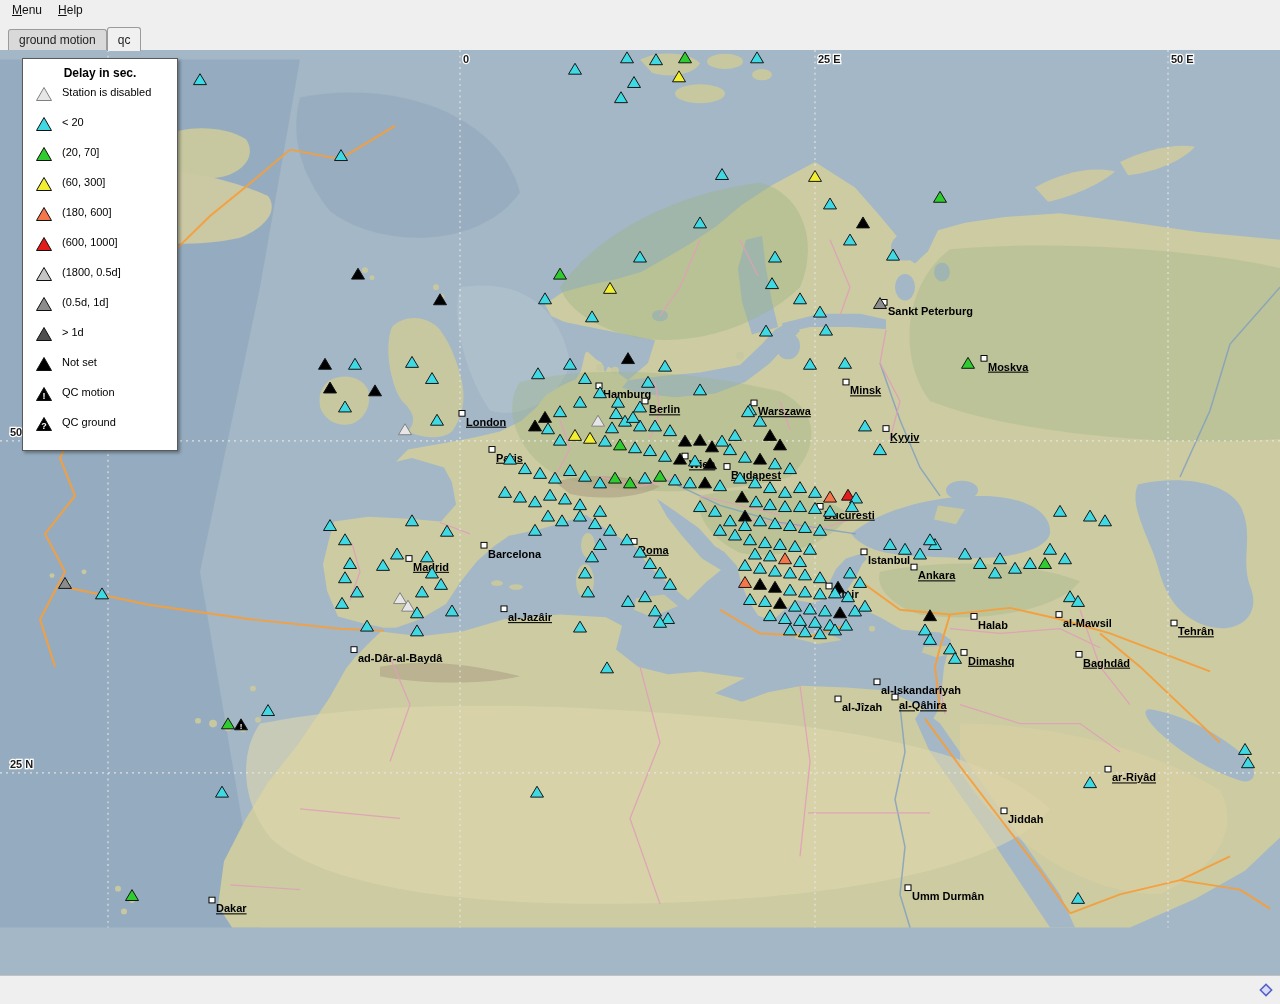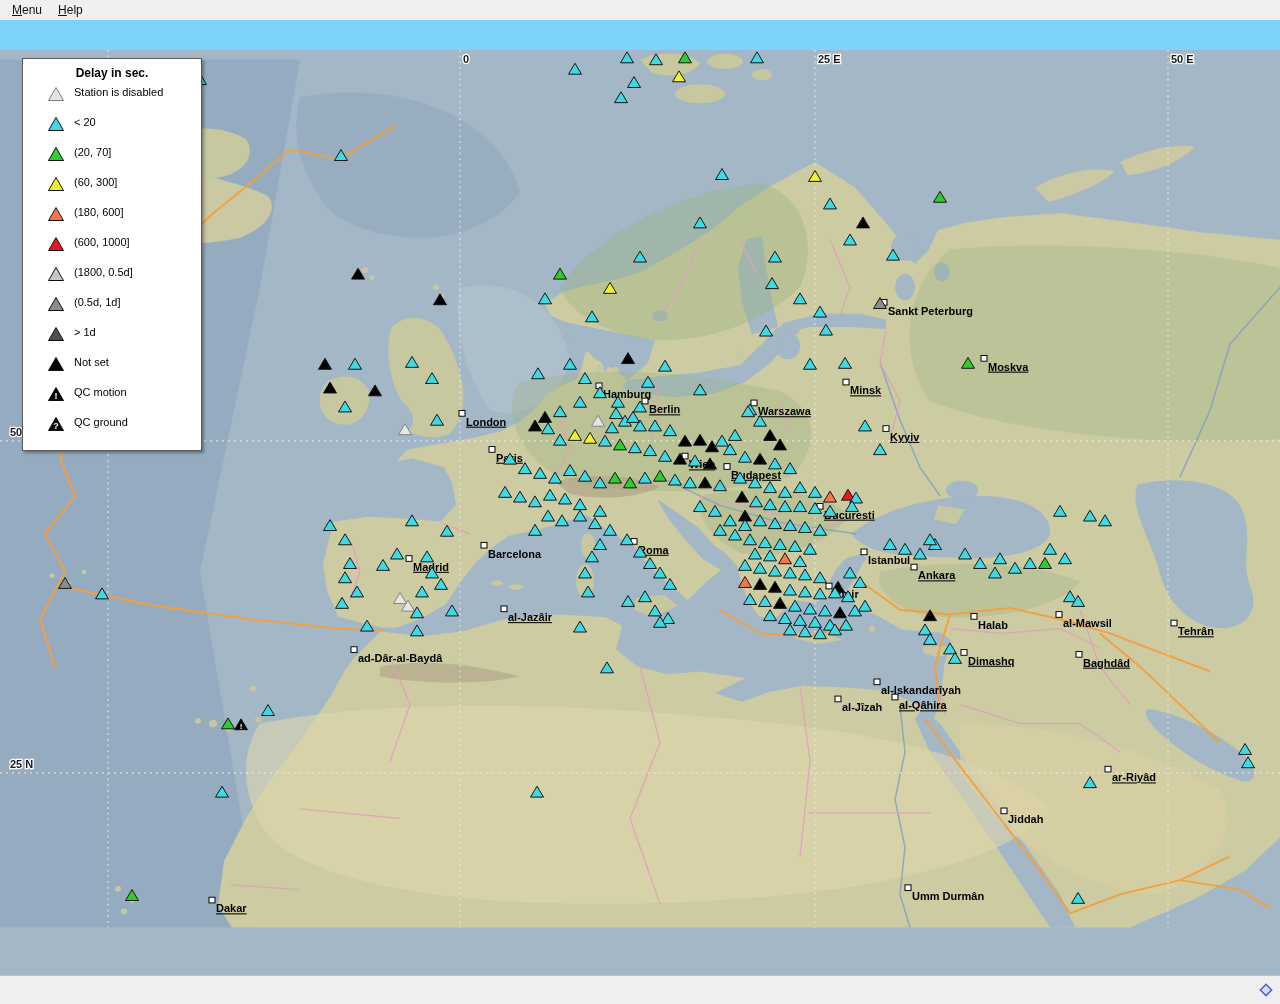--- a/index.html
+++ b/index.html
@@ -1,17 +1,17 @@
 <!DOCTYPE html>
 <html><head>
 <meta charset="utf-8">
 <style>
   html,body{margin:0;padding:0;width:1280px;height:1004px;overflow:hidden;
     font-family:"Liberation Sans",sans-serif;background:#efefef;}
-  .window{position:relative;width:1280px;height:1004px;background:#7dd3fc;}
+  .window{position:relative;width:1280px;height:1004px;background:#ec4899;}
 
   
   .menubar{position:absolute;top:0;left:0;right:0;height:20px;background:#efefef;
     padding-left:4px;font-size:12px;color:#111;}
   .menu-item{display:inline-block;padding:3px 8px 2px;cursor:default;}
   .menu-item::first-letter{text-decoration:underline;}
 
   
   .tabbar{position:absolute;top:20px;left:0;right:0;height:30px;background:#efefef;
     padding-left:8px;}
@@ -19,38 +19,39 @@
     border-bottom:none;border-radius:3px 3px 0 0;background:#d9d9d9;
     padding:3px 10px 4px;margin-top:9px;position:relative;top:0;vertical-align:bottom;}
   .tab.active{background:#f0f0f0;margin-top:6px;padding-top:5px;z-index:3;}
 
   
   .map-area{position:absolute;top:50px;left:0;width:1280px;height:925px;background:#A3B7C6;}
   .map-area svg{display:block;}
 
   
   .legend{position:absolute;left:22px;top:8px;width:146px;background:#ffffff;
-    border:1px solid #5a5a5a;box-shadow:2px 2px 3px rgba(0,0,0,.35);padding:2px 16px 6px;}
+    border:1px solid #5a5a5a;box-shadow:2px 2px 3px rgba(0,0,0,.35);padding:2px 4px 6px;}
   .legend-title{font-size:12px;font-weight:bold;text-align:center;margin:5px 0 4px;color:#000;}
   .legend-row{display:flex;align-items:flex-start;height:26px;padding:2px 8px;}
   .legend-row svg{flex:0 0 auto;margin-right:9px;}
   .legend-label{font-size:11px;color:#000;white-space:nowrap;}
 
   
   .statusbar{position:absolute;top:975px;left:0;width:1280px;height:29px;
     background:#efefef;border-top:1px solid #c2c2c2;}
   .status-icon{position:absolute;right:6px;top:6px;width:16px;height:16px;}
 </style>
 </head>
 <body>
 
 <div class="window">
 
   <div class="menubar"><span class="menu-item">Menu</span><span class="menu-item">Help</span></div>
 
+  <div class="tabbar"><span class="tab">ground motion</span><span class="tab active">qc</span></div>
 
   <div class="map-area">
     <svg id="map-svg" width="1280" height="925" viewBox="0 50 1280 975" preserveAspectRatio="none">
 
       <g>
         <rect x="0" y="50" width="1280" height="925" fill="#A3B7C6"></rect>
 
         <path d="M0,60 L300,60 L260,300 L200,600 L260,975 L0,975 Z" fill="#93AABE" opacity="0.85"></path>
         <path d="M300,100 C400,80 500,120 520,200 C480,260 380,260 330,220 C300,180 290,140 300,100 Z" fill="#8FA6BA" opacity="0.55"></path>
 

